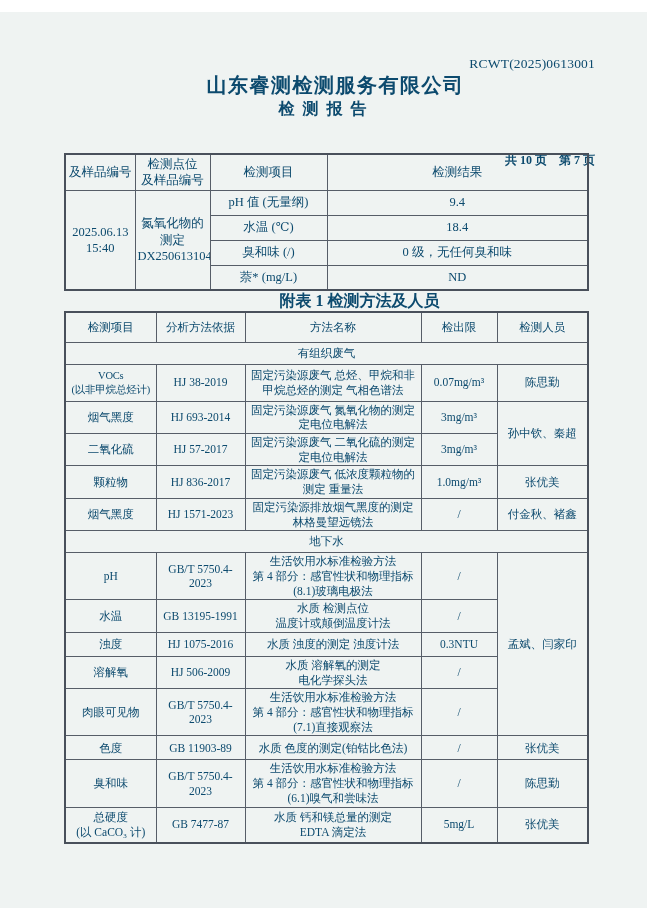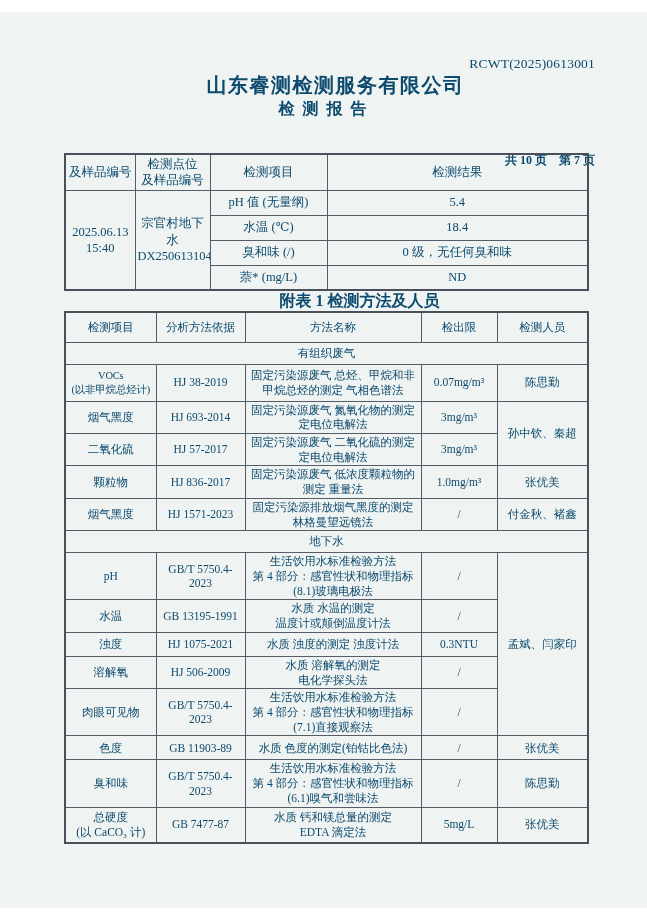--- a/index.html
+++ b/index.html
@@ -65,24 +65,24 @@
       <tr class="hrow">
         <th>及样品编号</th>
         <th>检测点位
 及样品编号</th>
         <th>检测项目</th>
         <th>检测结果</th>
       </tr>
       <tr class="drow">
         <td rowspan="4">2025.06.13
 15:40</td>
-        <td rowspan="4">宗官村地下水
+        <td rowspan="4">氮氧化物的测定
 DX250613104</td>
         <td>pH 值 (无量纲)</td>
-        <td>5.4</td>
+        <td>9.4</td>
       </tr>
       <tr class="drow">
         <td>水温 (℃)</td>
         <td>18.4</td>
       </tr>
       <tr class="drow">
         <td>臭和味 (/)</td>
         <td>0 级，无任何臭和味</td>
       </tr>
       <tr class="drow">
@@ -165,27 +165,27 @@
         <td>GB/T 5750.4-2023</td>
         <td>生活饮用水标准检验方法
 第 4 部分：感官性状和物理指标
 (8.1)玻璃电极法</td>
         <td>/</td>
         <td rowspan="5">孟斌、闫家印</td>
       </tr>
       <tr class="r2">
         <td>水温</td>
         <td>GB 13195-1991</td>
-        <td>水质 水温的测定
+        <td>水质 检测点位
 温度计或颠倒温度计法</td>
         <td>/</td>
       </tr>
       <tr class="r1">
         <td>浊度</td>
-        <td>HJ 1075-2021</td>
+        <td>HJ 1075-2016</td>
         <td>水质 浊度的测定 浊度计法</td>
         <td>0.3NTU</td>
       </tr>
       <tr class="r2">
         <td>溶解氧</td>
         <td>HJ 506-2009</td>
         <td>水质 溶解氧的测定
 电化学探头法</td>
         <td>/</td>
       </tr>

